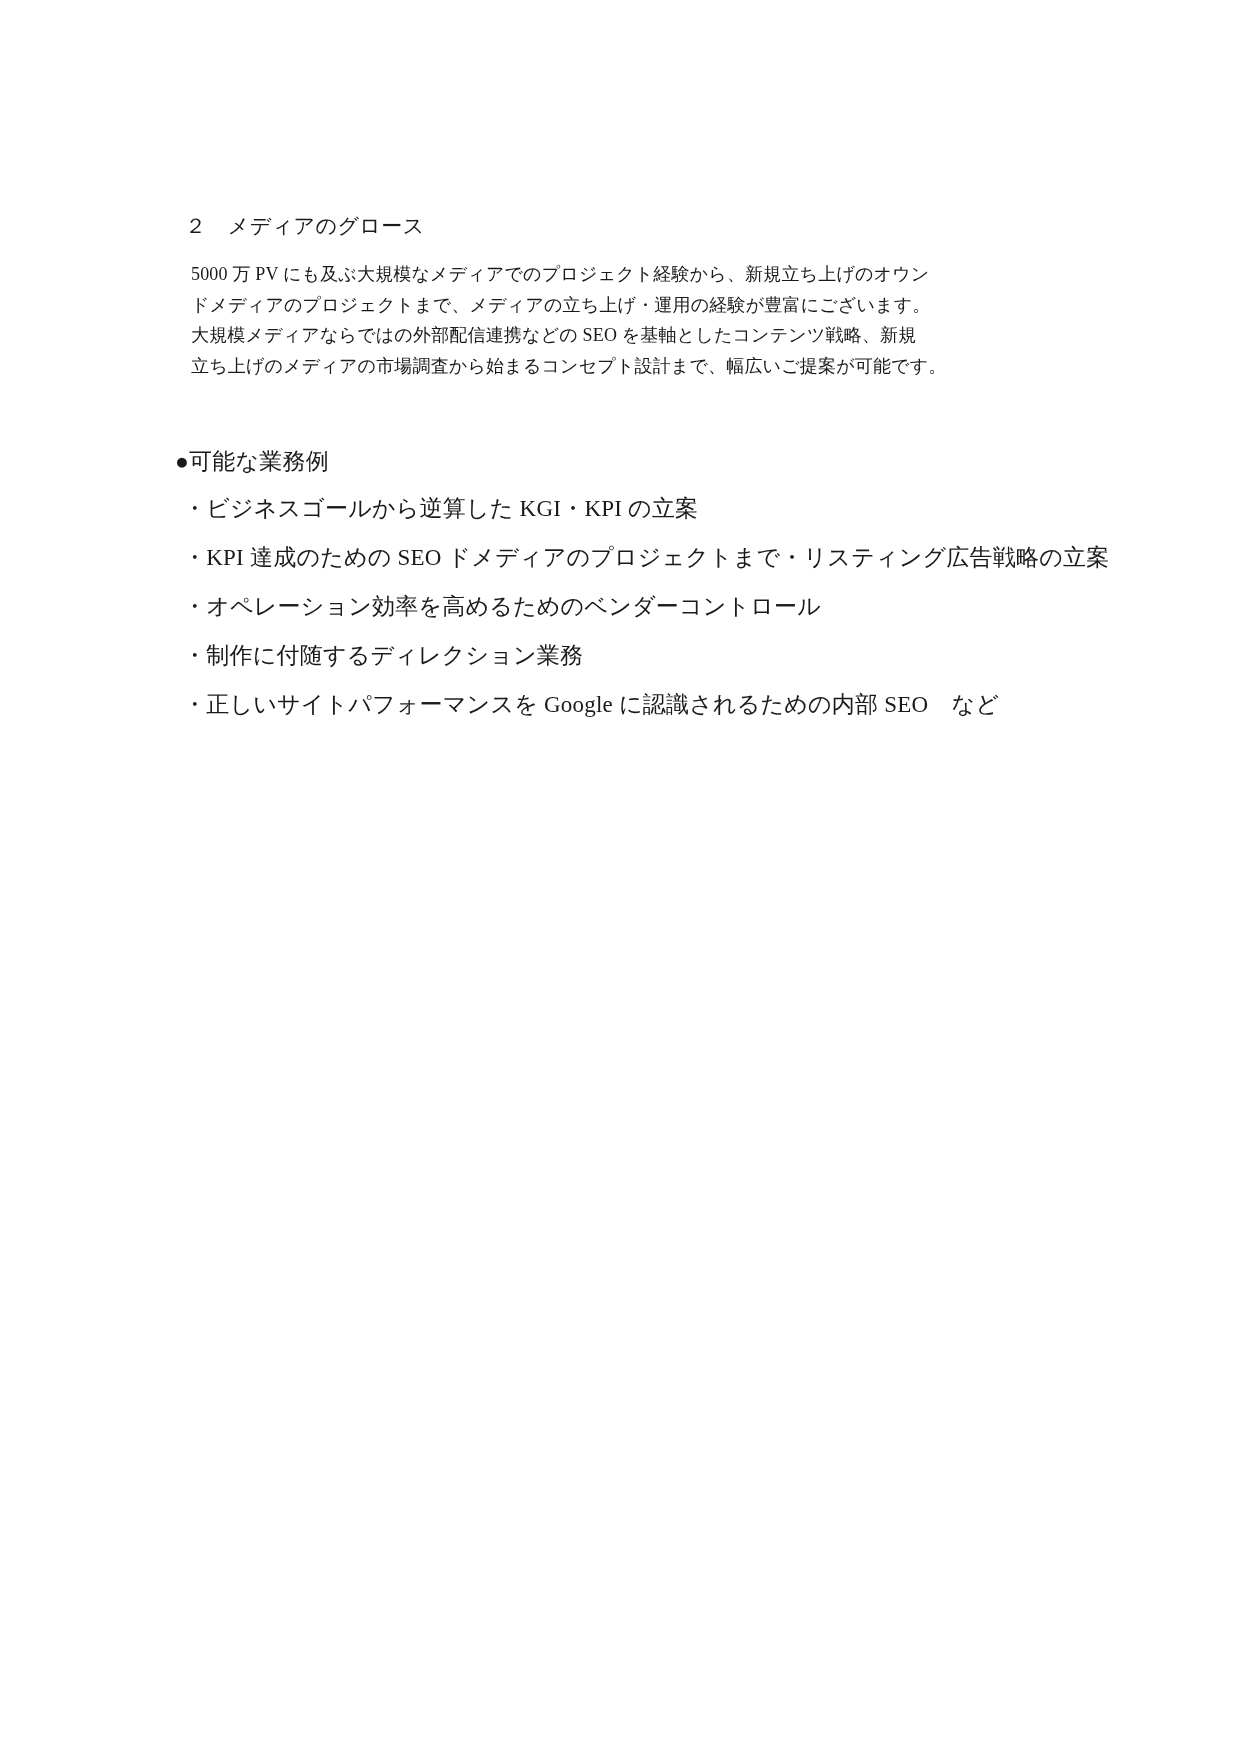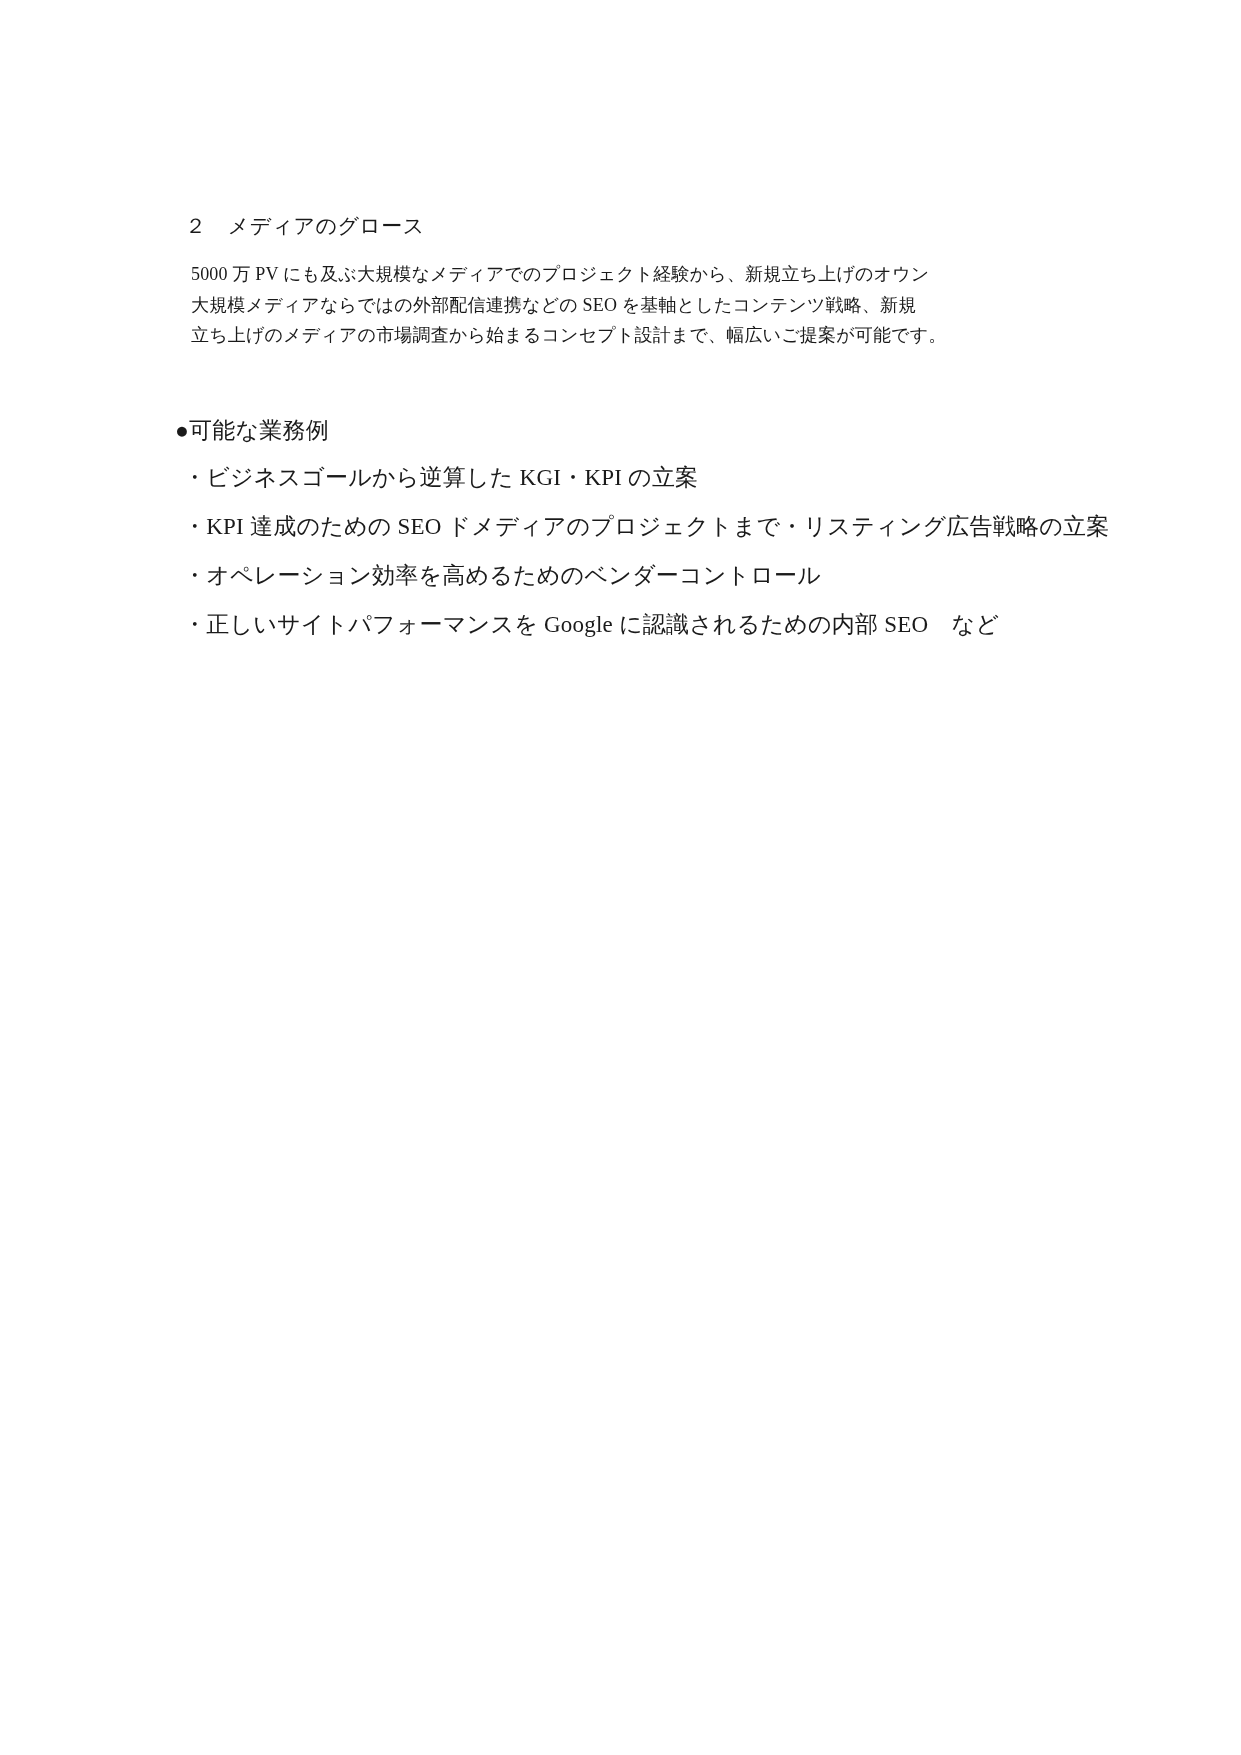--- a/index.html
+++ b/index.html
@@ -69,29 +69,31 @@
 </head>
 <body>
 
 <div class="page">
   <div class="doc-body">
 
     <div class="heading">２　メディアのグロース</div>
 
     <p class="para">
       <span class="para-line">5000 万 PV にも及ぶ大規模なメディアでのプロジェクト経験から、新規立ち上げのオウン</span>
+      <span class="para-line">ドメディアのプロジェクトまで、メディアの立ち上げ・運用の経験が豊富にございます。</span>
       <span class="para-line">大規模メディアならではの外部配信連携などの SEO を基軸としたコンテンツ戦略、新規</span>
       <span class="para-line">立ち上げのメディアの市場調査から始まるコンセプト設計まで、幅広いご提案が可能です。</span>
     </p>
 
     <div class="spacer"></div>
 
     <div class="list-title">●可能な業務例</div>
 
     <ul class="bullets">
       <li>・ビジネスゴールから逆算した KGI・KPI の立案</li>
       <li>・KPI 達成のための SEO ドメディアのプロジェクトまで・リスティング広告戦略の立案</li>
       <li>・オペレーション効率を高めるためのベンダーコントロール</li>
+      <li>・制作に付随するディレクション業務</li>
       <li>・正しいサイトパフォーマンスを Google に認識されるための内部 SEO　など</li>
     </ul>
 
   </div>
 </div>
 
 </body></html>

